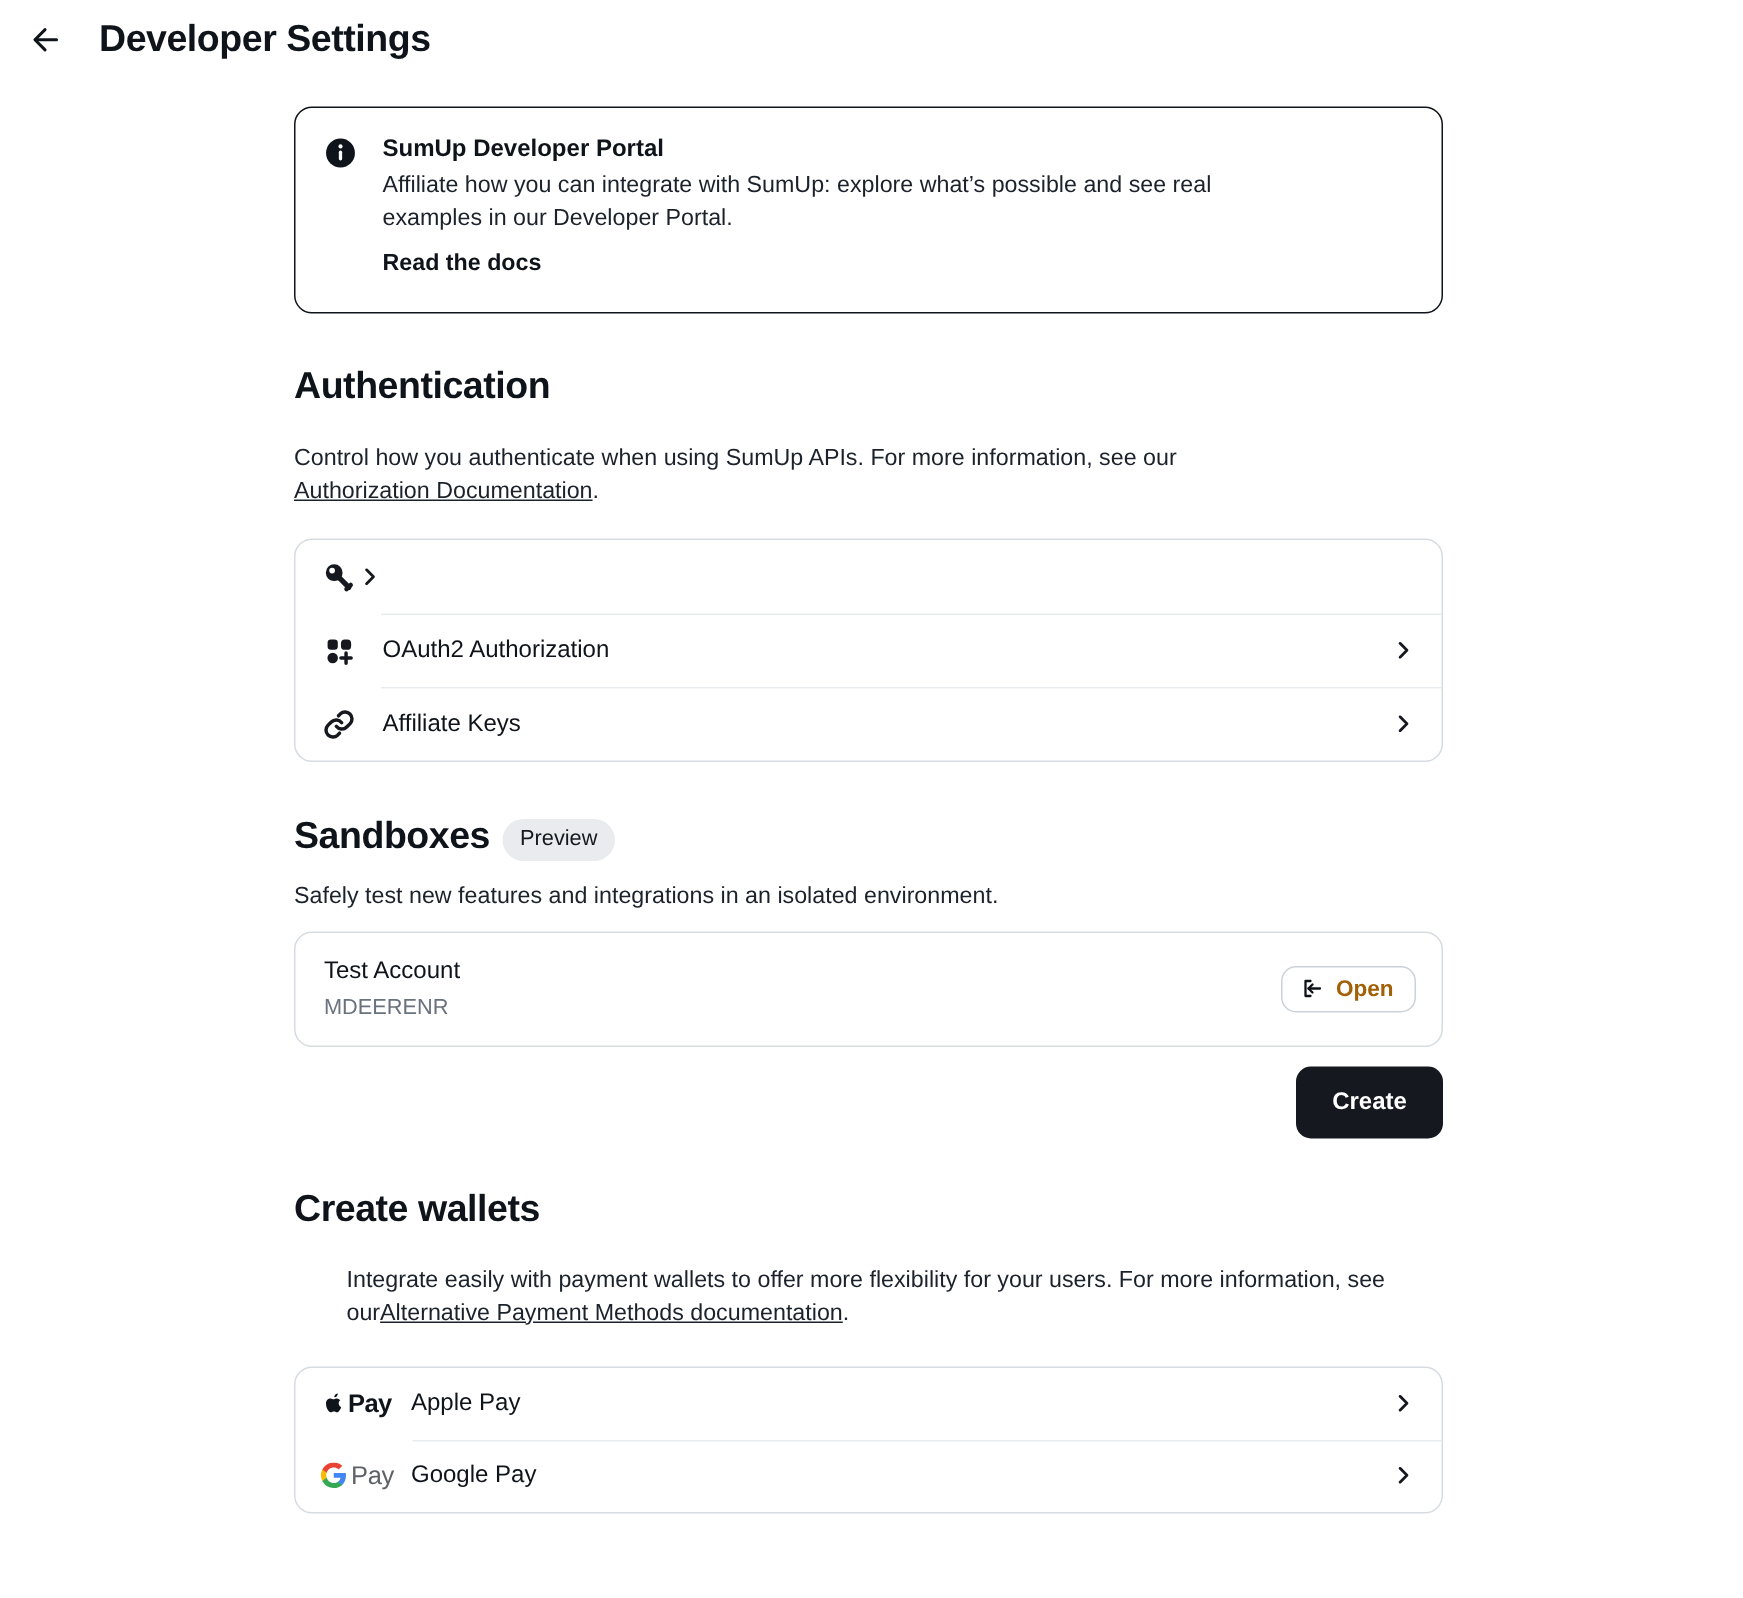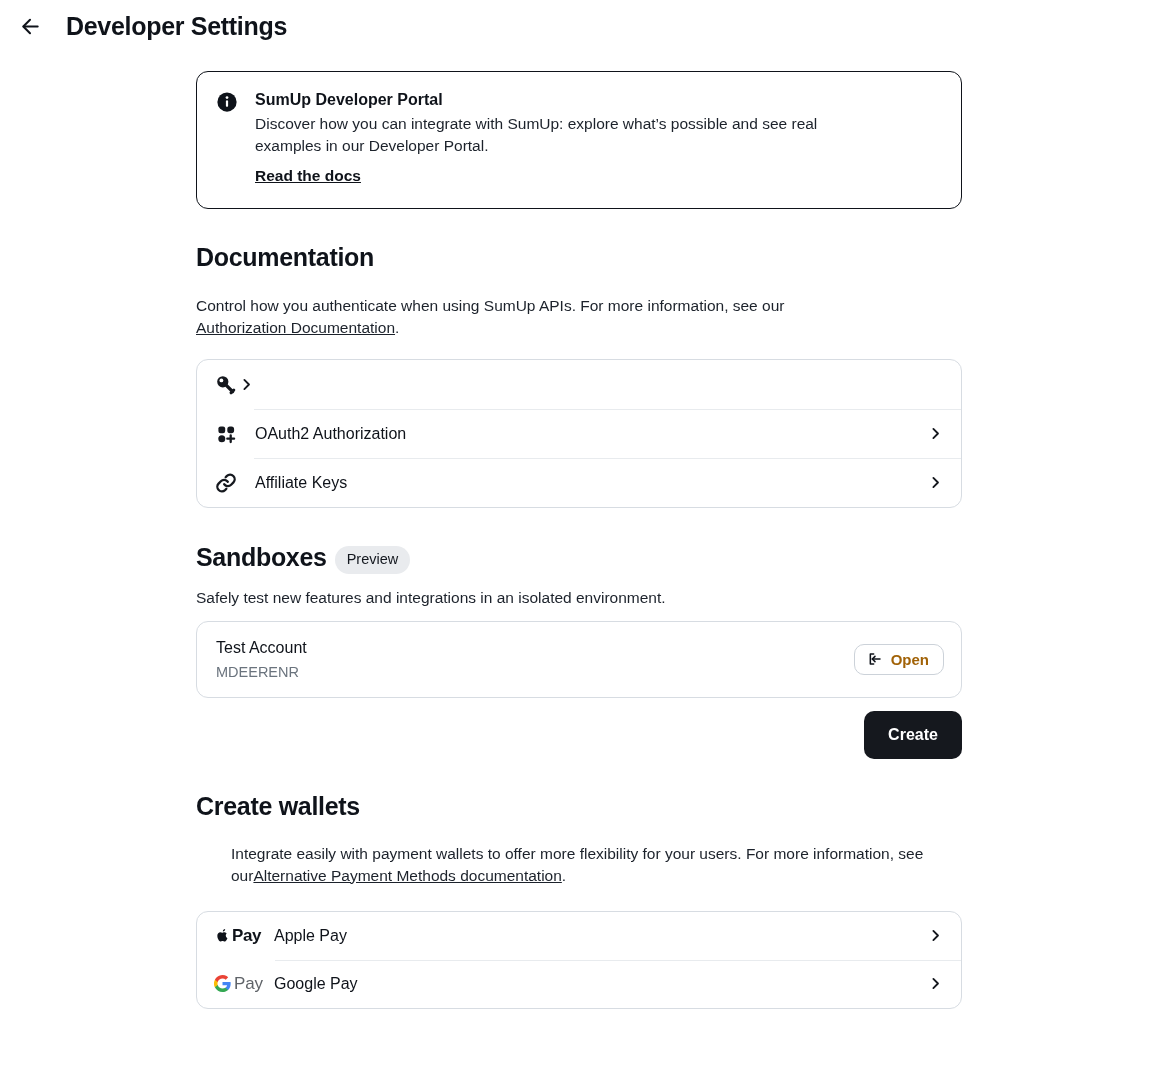--- a/index.html
+++ b/index.html
@@ -10,21 +10,21 @@
   .back-btn { background: none; border: none; width: 26px; height: 26px; display: flex; align-items: center; justify-content: center; cursor: pointer; padding: 0; }
   .page-title { font-size: 25px; font-weight: 700; letter-spacing: -0.3px; color: #0f131a; }
 
   .content { width: 766px; margin-left: 196px; margin-top: 19px; display: flex; flex-direction: column; }
 
   
   .info-banner { border: 1.5px solid #0f131a; border-radius: 12px; padding: 17px 20px 23px 19px; display: flex; gap: 17px; }
   .info-banner .icon-wrap { flex: 0 0 auto; margin-top: 2px; }
   .banner-title { font-size: 16px; font-weight: 700; line-height: 22px; }
   .banner-desc { font-size: 15.5px; line-height: 22px; color: #1c222b; max-width: 620px; margin-top: 2px; }
-  .banner-link { display: inline-block; margin-top: 10px; font-size: 15.5px; font-weight: 700; color: #0f131a; text-decoration: underline; cursor: pointer; }
+  .banner-link { display: inline-block; margin-top: 10px; font-size: 15.5px; font-weight: 700; color: #0f131a; cursor: pointer; }
 
   
   h2.section-heading { font-size: 25px; font-weight: 700; letter-spacing: -0.3px; line-height: 30px; color: #0f131a; }
   .h-auth { margin-top: 33px; }
   .para { font-size: 15.5px; line-height: 22px; color: #1c222b; }
   .para a { color: #1c222b; text-decoration: underline; cursor: pointer; }
   .p-auth { margin-top: 23px; max-width: 650px; }
   .p-sandbox { margin-top: 13px; }
   .p-wallets { margin-top: 22px; max-width: 755px; margin-left: 35px; }
 
@@ -79,26 +79,26 @@
   <section class="info-banner">
     <span class="icon-wrap">
       <svg width="22" height="22" viewBox="0 0 24 24">
           <circle cx="12" cy="12" r="10.5" fill="#0f131a"></circle>
           <rect x="10.8" y="10.2" width="2.4" height="7.2" rx="1.2" fill="#ffffff"></rect>
           <circle cx="12" cy="7.2" r="1.5" fill="#ffffff"></circle>
         </svg>
     </span>
     <div>
       <div class="banner-title">SumUp Developer Portal</div>
-      <p class="banner-desc">Discover how you can integrate with SumUp: explore what’s possible and see real examples in our Developer Portal.</p>
+      <p class="banner-desc">Affiliate how you can integrate with SumUp: explore what’s possible and see real examples in our Developer Portal.</p>
       <a class="banner-link">Read the docs</a>
     </div>
   </section>
 
-  <h2 class="section-heading h-auth">Documentation</h2>
+  <h2 class="section-heading h-auth">Authentication</h2>
   <p class="para p-auth"><span>Control how you authenticate when using SumUp APIs. For more information, see our </span><a>Authorization Documentation</a><span>.</span></p>
 
   <div class="card card-auth">
     <div class="row">
       <span class="row-icon">
         <svg width="24" height="24" viewBox="0 0 24 24">
             <circle cx="8.8" cy="8.8" r="5.6" fill="#15181e"></circle>
             <circle cx="7.4" cy="7.4" r="1.9" fill="#ffffff"></circle>
             <path d="M12.6 12.6 18.6 18.6" stroke="#15181e" stroke-width="3.4" stroke-linecap="round"></path>
             <path d="M17 19.8 19.8 17" stroke="#15181e" stroke-width="3" stroke-linecap="round"></path>

